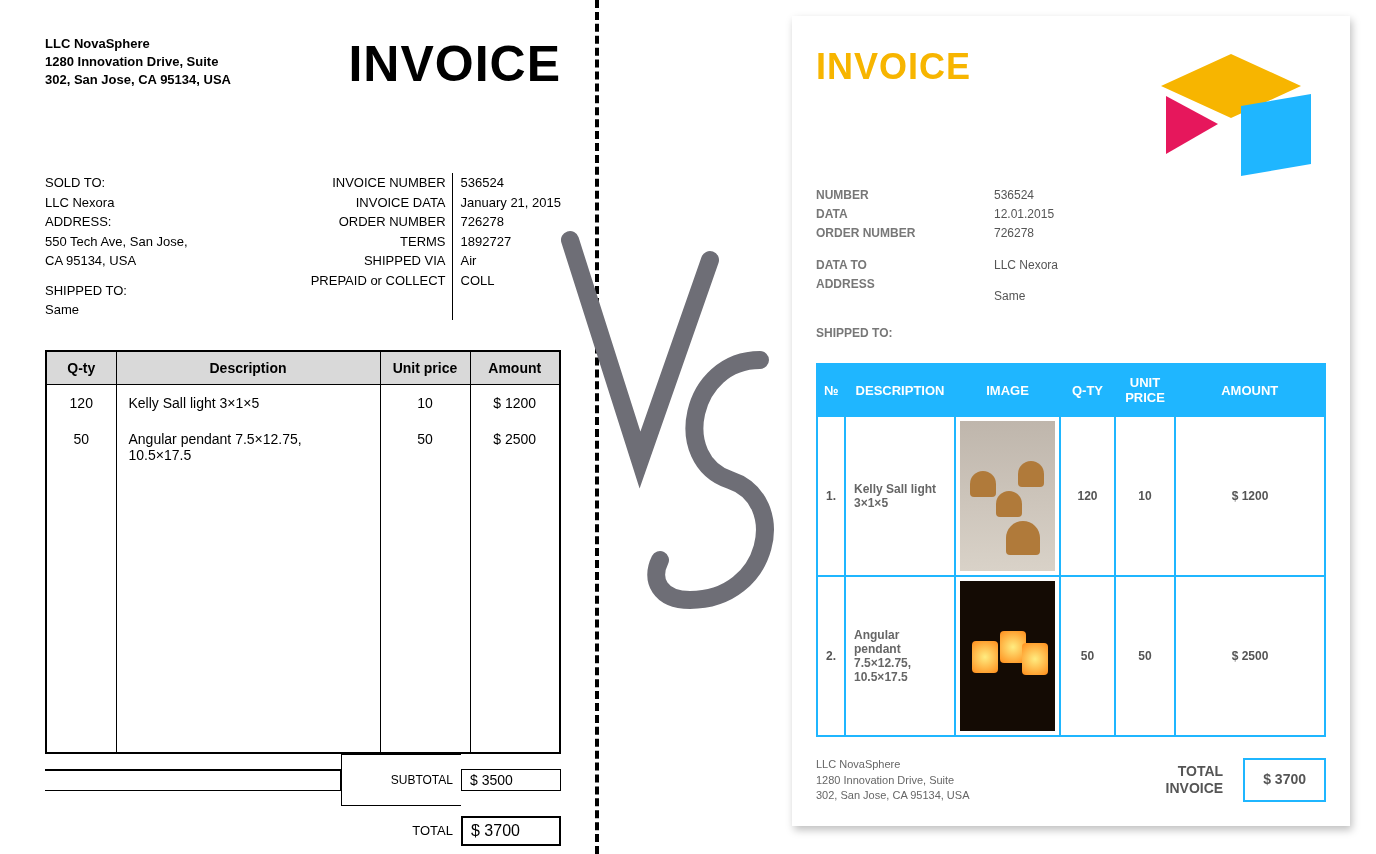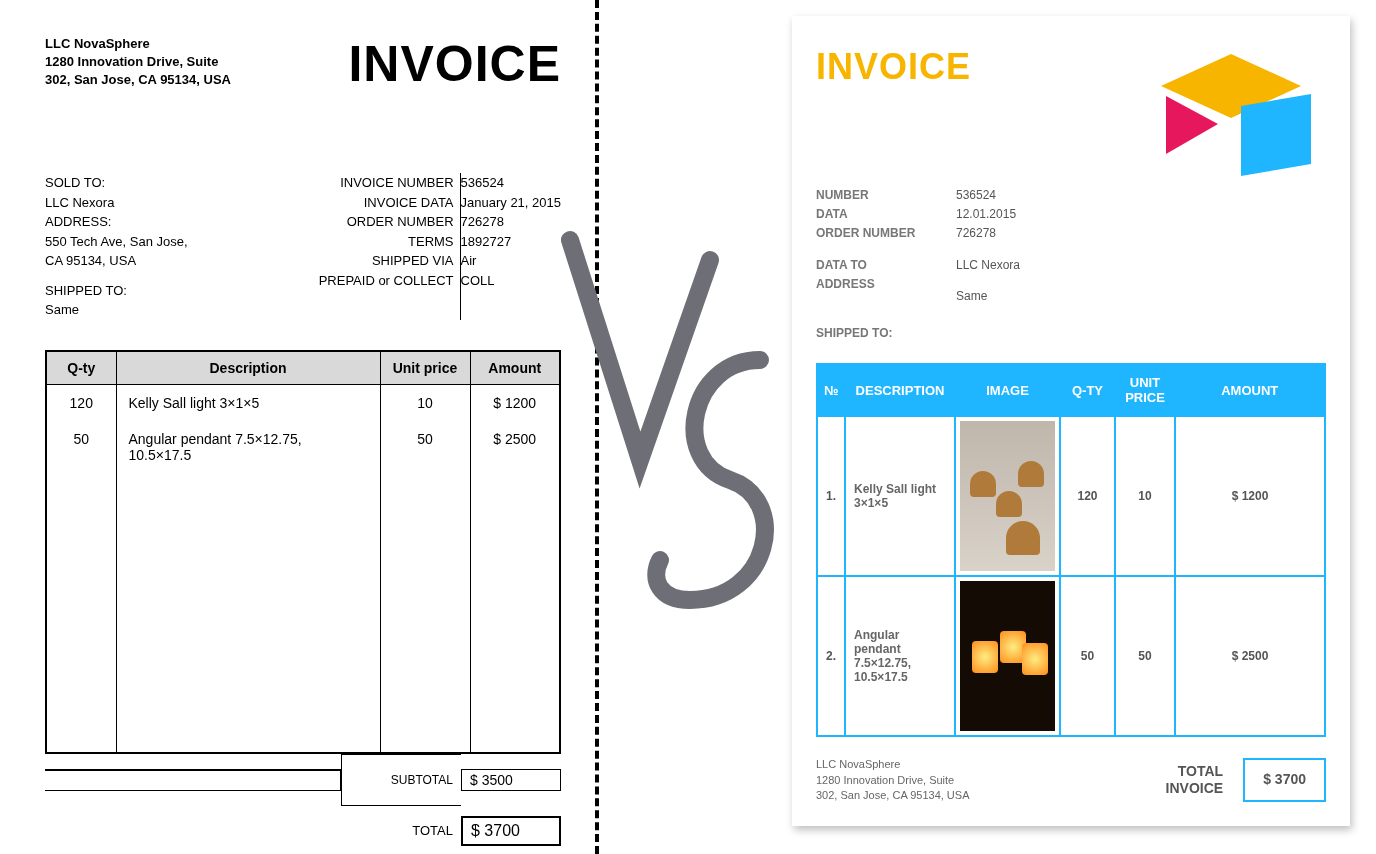--- a/index.html
+++ b/index.html
@@ -43,20 +43,21 @@
   .meta-block {
     display: flex;
     justify-content: space-between;
     margin-top: 80px;
     font-size: 13px;
     line-height: 1.5;
   }
   .sold-block { width: 200px; }
   .inv-meta {
     display: flex;
+    gap: 8px;
   }
   .inv-meta-labels {
     text-align: right;
     padding-right: 6px;
     border-right: 1px solid #000;
   }
   .inv-meta-values { padding-left: 0; }
   .left-table {
     margin-top: 30px;
     border: 2px solid #000;
@@ -128,21 +129,21 @@
   .right-header { display: flex; justify-content: space-between; align-items: flex-start; }
   .right-title {
     color: #f7b500;
     font-size: 36px;
     font-weight: 900;
     letter-spacing: 1px;
   }
   .logo { width: 190px; height: 130px; position: relative; }
   .right-meta {
     display: flex;
-    gap: 40px;
+    gap: 78px;
     font-size: 12px;
     color: #666;
     line-height: 1.6;
     margin-top: 10px;
   }
   .right-meta .labels { width: 100px; font-weight: bold; color: #777; }
   .right-meta .values { color: #555; max-width: 140px; }
   .right-table {
     margin-top: 20px;
     width: 100%;

